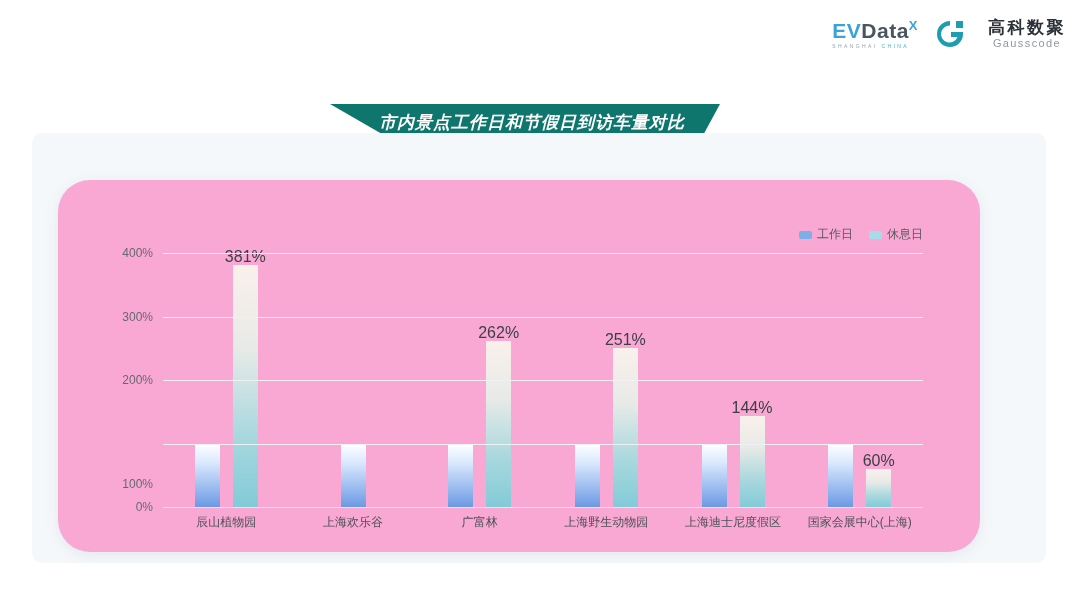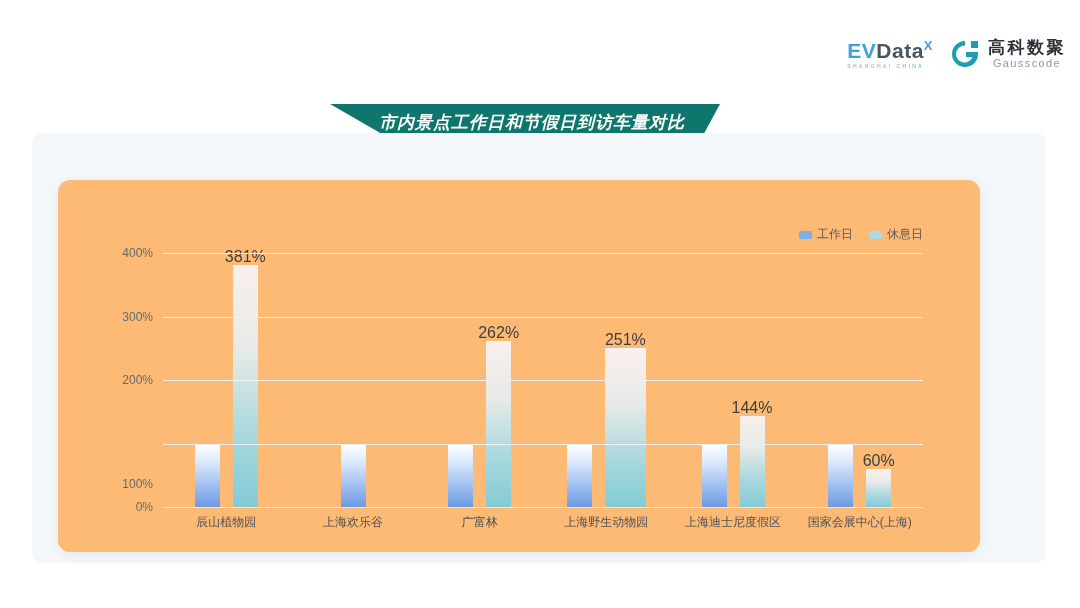--- a/index.html
+++ b/index.html
@@ -1,46 +1,46 @@
 <!DOCTYPE html>
 <html><head>
 <meta charset="utf-8">
 <style>
   html,body{margin:0;padding:0;background:#ffffff;}
   body{font-family:"Liberation Sans","DejaVu Sans",sans-serif;}
   .page{position:relative;width:1080px;height:608px;background:#ffffff;overflow:hidden;}
 
   
-  .logos{position:absolute;top:18px;right:14px;display:flex;align-items:center;gap:16px;margin-top:20px;}
+  .logos{position:absolute;top:18px;right:14px;display:flex;align-items:center;gap:16px;}
   .evdata{display:flex;flex-direction:column;align-items:flex-start;line-height:1;}
   .evdata-word{font-weight:bold;font-size:21px;letter-spacing:0.5px;}
   .evdata-ev{color:#3da2d6;}
   .evdata-data{color:#4a5560;}
   .evdata-sup{color:#3da2d6;font-size:13px;vertical-align:super;font-weight:bold;}
   .evdata-sub{margin-top:3px;font-size:5px;letter-spacing:2.4px;}
   .evdata-sub .sh{color:#97a2ac;}
   .evdata-sub .cn{color:#45b2d8;}
-  .gauss{display:flex;align-items:center;gap:7px;}
+  .gauss{display:flex;align-items:center;gap:22px;}
   .gauss-icon{width:32px;height:32px;}
   .gauss-text{display:flex;flex-direction:column;line-height:1.1;}
   .gauss-cn{font-size:17px;font-weight:bold;color:#2b3138;letter-spacing:2.5px;}
   .gauss-en{font-size:11px;color:#8f99a1;letter-spacing:1.4px;text-align:center;}
 
   
   .banner{position:absolute;left:330px;top:104px;width:390px;height:36px;
     background:#0f766e;
     clip-path:polygon(0 0,100% 0,95% 100%,16% 100%);
     display:flex;align-items:center;justify-content:center;font-style:italic;}
   .banner-text{color:#ffffff;font-size:17px;font-weight:bold;letter-spacing:1px;padding-left:14px;}
 
   
   .panel{position:absolute;left:32px;top:133px;width:1014px;height:430px;
     background:#f5f8fb;border-radius:10px;}
-  .card{position:absolute;left:58px;top:180px;width:922px;height:372px;background:#fdba74;
-    border-radius:12px;box-shadow:0 3px 14px rgba(100,120,140,0.12);}
+  .card{position:absolute;left:58px;top:180px;width:922px;height:372px;background:#f9a8d4;
+    border-radius:32px;box-shadow:0 3px 14px rgba(100,120,140,0.12);}
 
   
   .chart{position:absolute;inset:0;}
   .legend{position:absolute;top:46px;right:57px;display:flex;gap:16px;align-items:center;}
   .legend-item{display:flex;align-items:center;gap:5px;font-size:12px;color:#555a60;cursor:pointer;}
   .legend-marker{width:13px;height:8px;border-radius:2px;display:inline-block;}
   .plot{position:absolute;left:105px;top:73px;width:760px;height:254px;}
   .gridline{position:absolute;left:0;width:100%;height:0;border-top:1px solid #eef0f3;}
   .gridline.base{border-top:1px solid #e3e6ea;}
   .ytick{position:absolute;width:56px;text-align:right;font-size:12px;color:#65696e;}
@@ -108,21 +108,21 @@
             </div>
             <div class="group">
               <div class="bar workday" style="height: 63.5px;"></div>
               <div class="bar restday" style="height: 166.37px;">
                 <span class="bar-value">262%</span>
               </div>
               <span class="cat-label">广富林</span>
             </div>
             <div class="group">
               <div class="bar workday" style="height: 63.5px;"></div>
-              <div class="bar restday" style="height: 159.385px; padding-left: 16px;">
+              <div class="bar restday" style="height: 159.385px;">
                 <span class="bar-value">251%</span>
               </div>
               <span class="cat-label">上海野生动物园</span>
             </div>
             <div class="group">
               <div class="bar workday" style="height: 63.5px;"></div>
               <div class="bar restday" style="height: 91.44px;">
                 <span class="bar-value">144%</span>
               </div>
               <span class="cat-label">上海迪士尼度假区</span>

